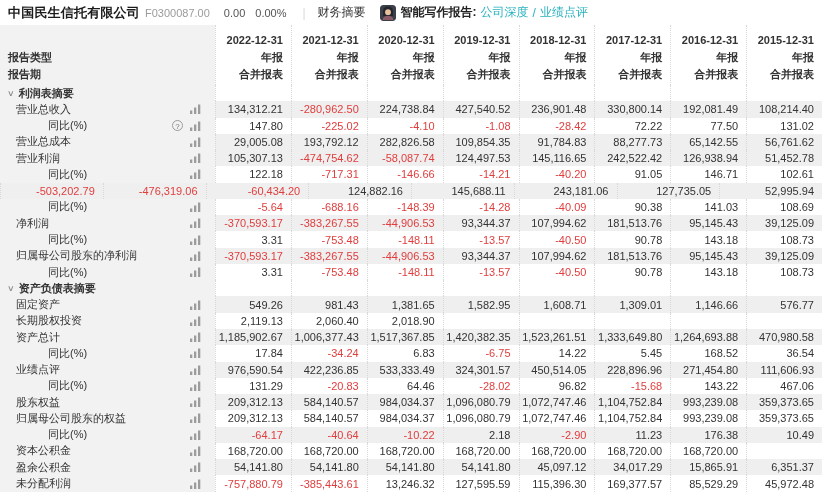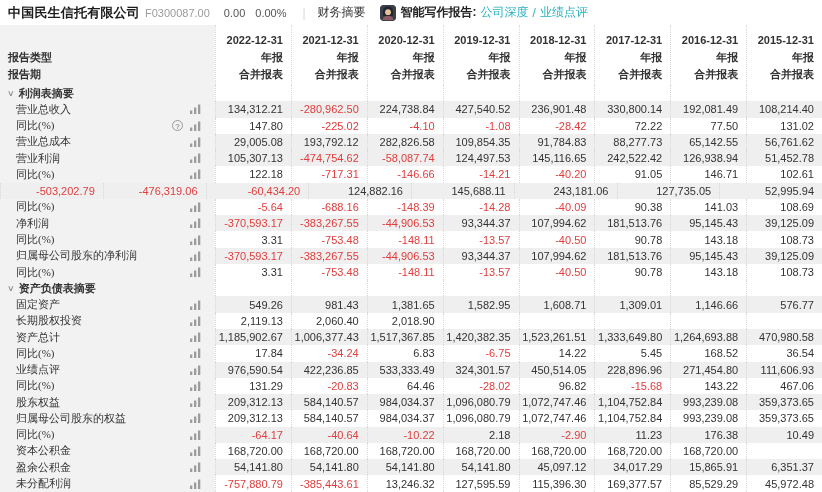--- a/index.html
+++ b/index.html
@@ -27,21 +27,21 @@
   .head-label div{font-size:11px;font-weight:bold;color:#333;line-height:17px;height:17px;}
   .hcol{flex:1;box-sizing:border-box;border-left:1px dotted #d8d8d8;text-align:right;padding:7px 8px 0 0;background:#fff;}
   .hcol div{font-size:11px;font-weight:bold;color:#333;line-height:17px;height:17px;white-space:nowrap;}
   .gbody{display:flex;flex-direction:column;}
   .row{display:flex;height:16.28px;box-sizing:border-box;}
   .lab{width:215px;flex:0 0 215px;box-sizing:border-box;background:#f2f2f2;display:flex;align-items:center;font-size:11px;color:#333;white-space:nowrap;}
   .cell{flex:1;box-sizing:border-box;border-left:1px dotted #d8d8d8;display:flex;align-items:center;justify-content:flex-end;padding-right:8px;font-size:11px;color:#333;background:#fff;white-space:nowrap;}
   .row.shade .cell{background:#efefef;}
   .neg{color:#e13d3d;}
   .ind1{padding-left:16px;}
-  .ind2{padding-left:16px;font-family:Liberation Serif, serif;}
+  .ind2{padding-left:48px;}
   .sec .lab{font-weight:bold;padding-left:8px;cursor:pointer;}
   .chev{color:#8a8a8a;font-size:8px;margin-right:5px;font-weight:normal;transform:scaleX(1.3);display:inline-block;}
   .spacer{flex:1;}
   .help{width:11px;height:11px;border:1px solid #9a9a9a;border-radius:50%;color:#777;font-size:8px;line-height:11px;text-align:center;box-sizing:border-box;margin-right:7px;cursor:pointer;flex:0 0 auto;}
   .chart{margin-right:14px;cursor:pointer;display:flex;align-items:flex-end;flex:0 0 auto;}
   .chart svg{display:block;}
 </style>
 </head>
 <body>
 

